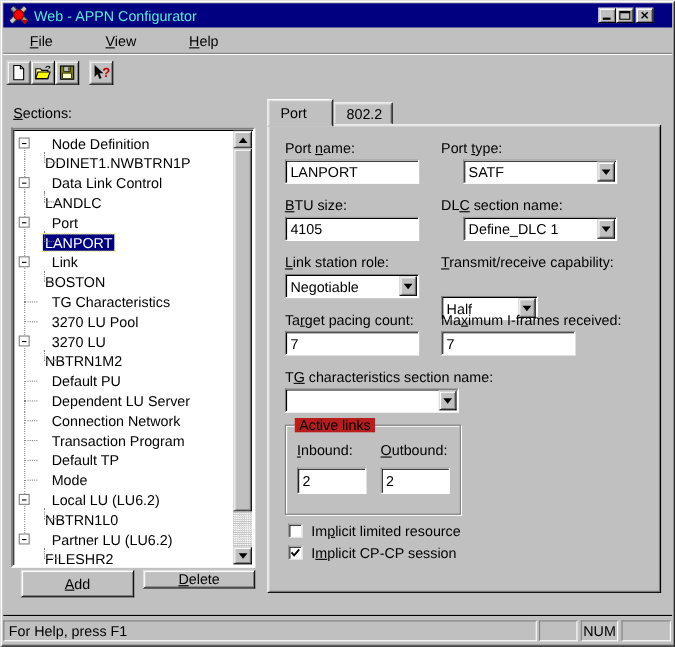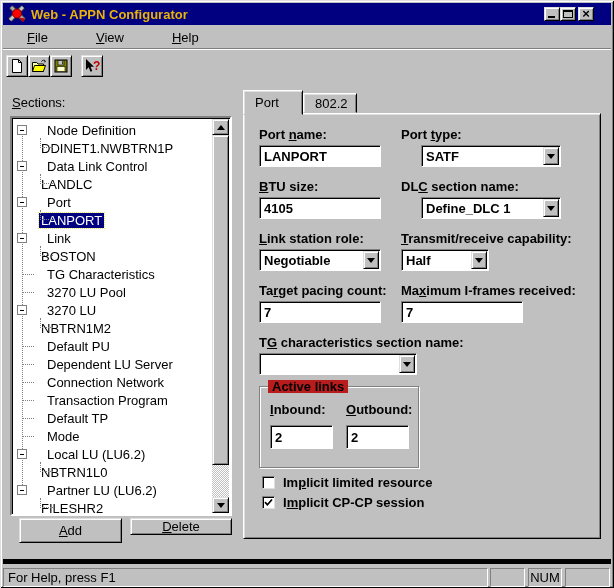--- a/index.html
+++ b/index.html
@@ -10,21 +10,21 @@
     box-shadow: inset 1px 1px 0 #dfdfdf, inset -1px -1px 0 #000,
                 inset 2px 2px 0 #fff, inset -2px -2px 0 #808080; }
 
   .raised { background:#c0c0c0; border:1px solid; border-color:#dfdfdf #000 #000 #dfdfdf;
     box-shadow: inset 1px 1px 0 #fff, inset -1px -1px 0 #808080; }
 
   
   .titlebar { position:absolute; left:3px; top:3px; right:3px; height:22px;
     background:#000080; display:flex; align-items:center; padding:0 2px; }
   .app-icon { width:20px; height:20px; margin:0 4px 0 2px; flex:none; }
-  .title-text { color:#eab308; font-weight:bold; white-space:nowrap; }
+  .title-text { color:#5eead4; font-weight:normal; white-space:nowrap; }
   .win-btns { margin-left:auto; margin-right:15px; display:flex; }
   .wbtn { width:16px; height:14px; position:relative; flex:none; }
   .wbtn.close { margin-left:2px; }
   .g-min { position:absolute; left:3px; bottom:2px; width:7px; height:2px; background:#000; }
   .g-max { position:absolute; left:2px; top:2px; width:10px; height:8px; border:1px solid #000; border-top-width:2px; }
   .g-close { position:absolute; inset:-1px 0 0 0; display:flex; align-items:center; justify-content:center;
     font-weight:bold; font-size:13px; }
 
   
   .menubar { position:absolute; left:3px; top:26px; right:3px; height:23px;
@@ -70,53 +70,53 @@
   .del-btn { left:130px; top:518px; width:102px; height:17px; }
 
   
   .tab { position:absolute; background:#c0c0c0; padding:5px 0 0 11px;
     border:1px solid; border-color:#fff #000 #c0c0c0 #fff;
     box-shadow: inset 1px 1px 0 #dfdfdf, inset -1px 0 0 #808080; }
   .tab.active { left:243px; top:90px; width:60px; height:25px; z-index:2; }
   .tab.inactive { left:303px; top:93px; width:54px; height:20px; z-index:0; padding-top:3px; }
   .tab-panel { position:absolute; left:243px; top:113px; width:358px; height:426px; background:#c0c0c0;
     border:1px solid; border-color:#fff #000 #000 #fff;
-    box-shadow: inset 1px 1px 0 #dfdfdf, inset -1px -1px 0 #808080; font-weight: bold; }
+    box-shadow: inset 1px 1px 0 #dfdfdf, inset -1px -1px 0 #808080; }
 
   .flabel { position:absolute; white-space:nowrap; }
   .tfield { position:absolute; height:22px; background:#fff; border:1px solid;
     border-color:#808080 #fff #fff #808080; box-shadow: inset 1px 1px 0 #000;
     display:flex; align-items:center; padding:2px 4px; overflow:hidden; }
   .combo { padding-right:18px; }
   .cbtn { position:absolute; right:1px; top:1px; bottom:1px; width:16px;
     display:flex; align-items:center; justify-content:center; }
 
   .col1 { left:15px; } .col2 { left:157px; }
   .l-r1 { top:14px; } .f-r1 { top:31px; }
   .l-r2 { top:66px; } .f-r2 { top:83px; }
   .l-r3 { top:118px; } .f-r3 { top:135px; }
   .l-r4 { top:170px; } .f-r4 { top:187px; }
   .l-r5 { top:222px; } .f-r5 { top:239px; }
-  .w122 { width:122px; } .w140 { width:140px;margin-left:20px; } .w88 { width:88px; } .w158 { width:158px; }
+  .w122 { width:122px; } .w140 { width:140px;margin-left:20px; } .w88 { width:88px;margin-top:20px; } .w158 { width:158px; }
 
   .groupbox { position:absolute; left:15px; top:272px; width:160px; height:82px;
     border:1px solid #808080; box-shadow: inset 1px 1px 0 #fff, 1px 1px 0 #fff; }
   .legend { position:absolute; top:-7px; left:8px; background:#b91c1c; padding:0 4px; }
   .gl-in { left:10px; top:16px; } .gl-out { left:86px; top:16px; }
   .gf-in { left:10px; top:38px; width:63px; height:24px; }
   .gf-out { left:86px; top:38px; width:63px; height:24px; }
 
   .cbrow { position:absolute; left:18px; display:flex; align-items:center; }
   .cb1 { top:362px; } .cb2 { top:382px; }
   .checkbox { width:13px; height:13px; background:#fff; border:1px solid;
     border-color:#808080 #dfdfdf #dfdfdf #808080; box-shadow: inset 1px 1px 0 #000;
     margin-right:8px; display:flex; align-items:center; justify-content:center; flex:none; }
 
   
-  .statusbar { position:absolute; left:3px; right:3px; bottom:3px; height:26px; border-top:5px solid #000000; }
+  .statusbar { position:absolute; left:3px; right:3px; bottom:3px; height:26px; border-top:1px solid #000000; }
   .sunken-cell { position:absolute; top:4px; height:19px; border:1px solid; border-color:#808080 #fff #fff #808080;
     display:flex; align-items:center; padding:0 4px; white-space:nowrap; overflow:hidden; }
   .sb-msg { left:0; width:485px; }
   .sb-c1 { left:487px; width:35px; }
   .sb-c2 { left:525px; width:34px; justify-content:center; }
   .sb-c3 { left:562px; right:1px; }
 </style>
 </head>
 <body>
 

